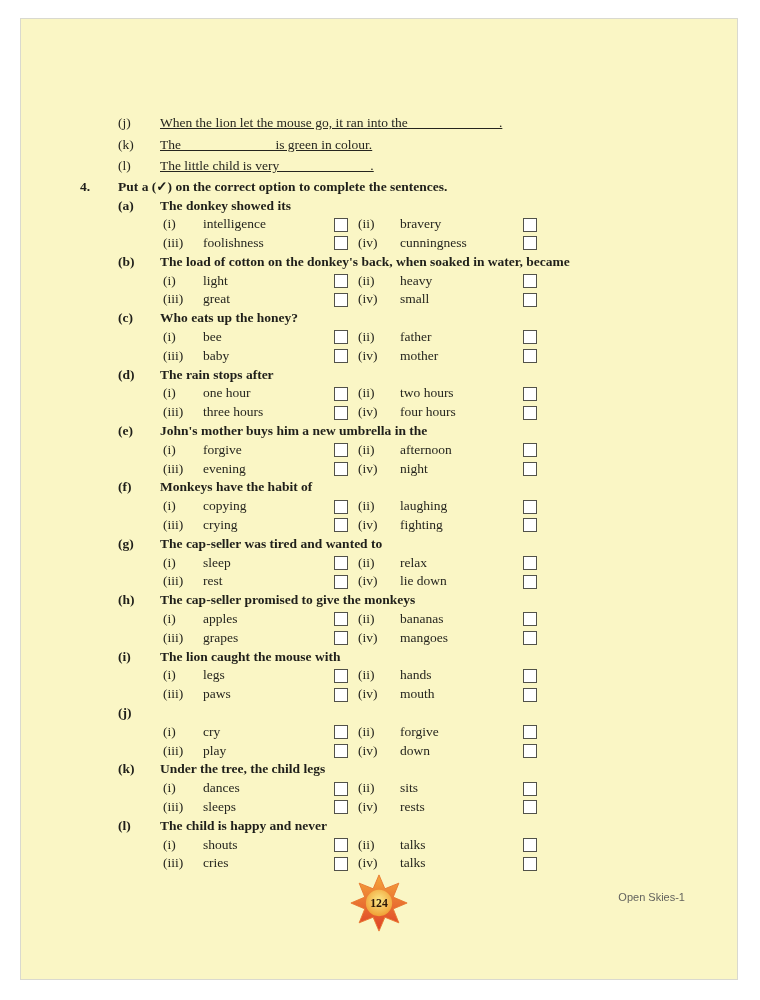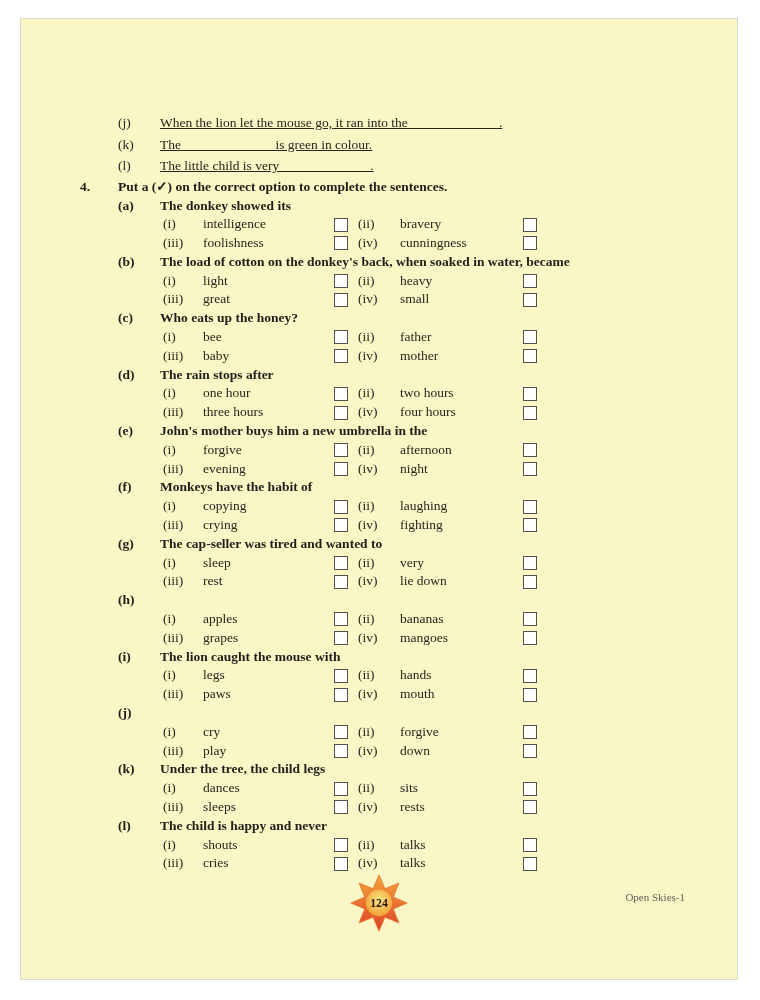--- a/index.html
+++ b/index.html
@@ -95,21 +95,21 @@
     left: 50%;
     top: 855px;
     transform: translateX(-50%);
     width: 58px;
     height: 58px;
   }
   .footer-brand {
     position: absolute;
     right: 52px;
     top: 872px;
-    font-family: Liberation Serif, serif;
+    font-family: Liberation Sans, sans-serif;
     font-size: 11px;
     color: #63635e;
   }
   .badge text {
     font-family: "Liberation Serif", serif;
     font-weight: bold;
     font-size: 13px;
     fill: #2a1606;
   }
 </style>
@@ -288,36 +288,37 @@
           <div class="item-head">
             <span class="item-label">(g)</span>
             <span class="item-stem">The cap-seller was tired and wanted to</span>
           </div>
           <div class="option-row">
             <span class="opt-num">(i)</span>
             <span class="opt-text">sleep</span>
             <span class="checkbox"></span>
             <span class="gap"></span>
             <span class="opt-num">(ii)</span>
-            <span class="opt-text">very</span>
+            <span class="opt-text">relax</span>
             <span class="checkbox"></span>
           </div>
           <div class="option-row">
             <span class="opt-num">(iii)</span>
             <span class="opt-text">rest</span>
             <span class="checkbox"></span>
             <span class="gap"></span>
             <span class="opt-num">(iv)</span>
             <span class="opt-text">lie down</span>
             <span class="checkbox"></span>
           </div>
         </div>
         <div class="item">
           <div class="item-head">
             <span class="item-label">(h)</span>
+            <span class="item-stem">The cap-seller promised to give the monkeys</span>
           </div>
           <div class="option-row">
             <span class="opt-num">(i)</span>
             <span class="opt-text">apples</span>
             <span class="checkbox"></span>
             <span class="gap"></span>
             <span class="opt-num">(ii)</span>
             <span class="opt-text">bananas</span>
             <span class="checkbox"></span>
           </div>

